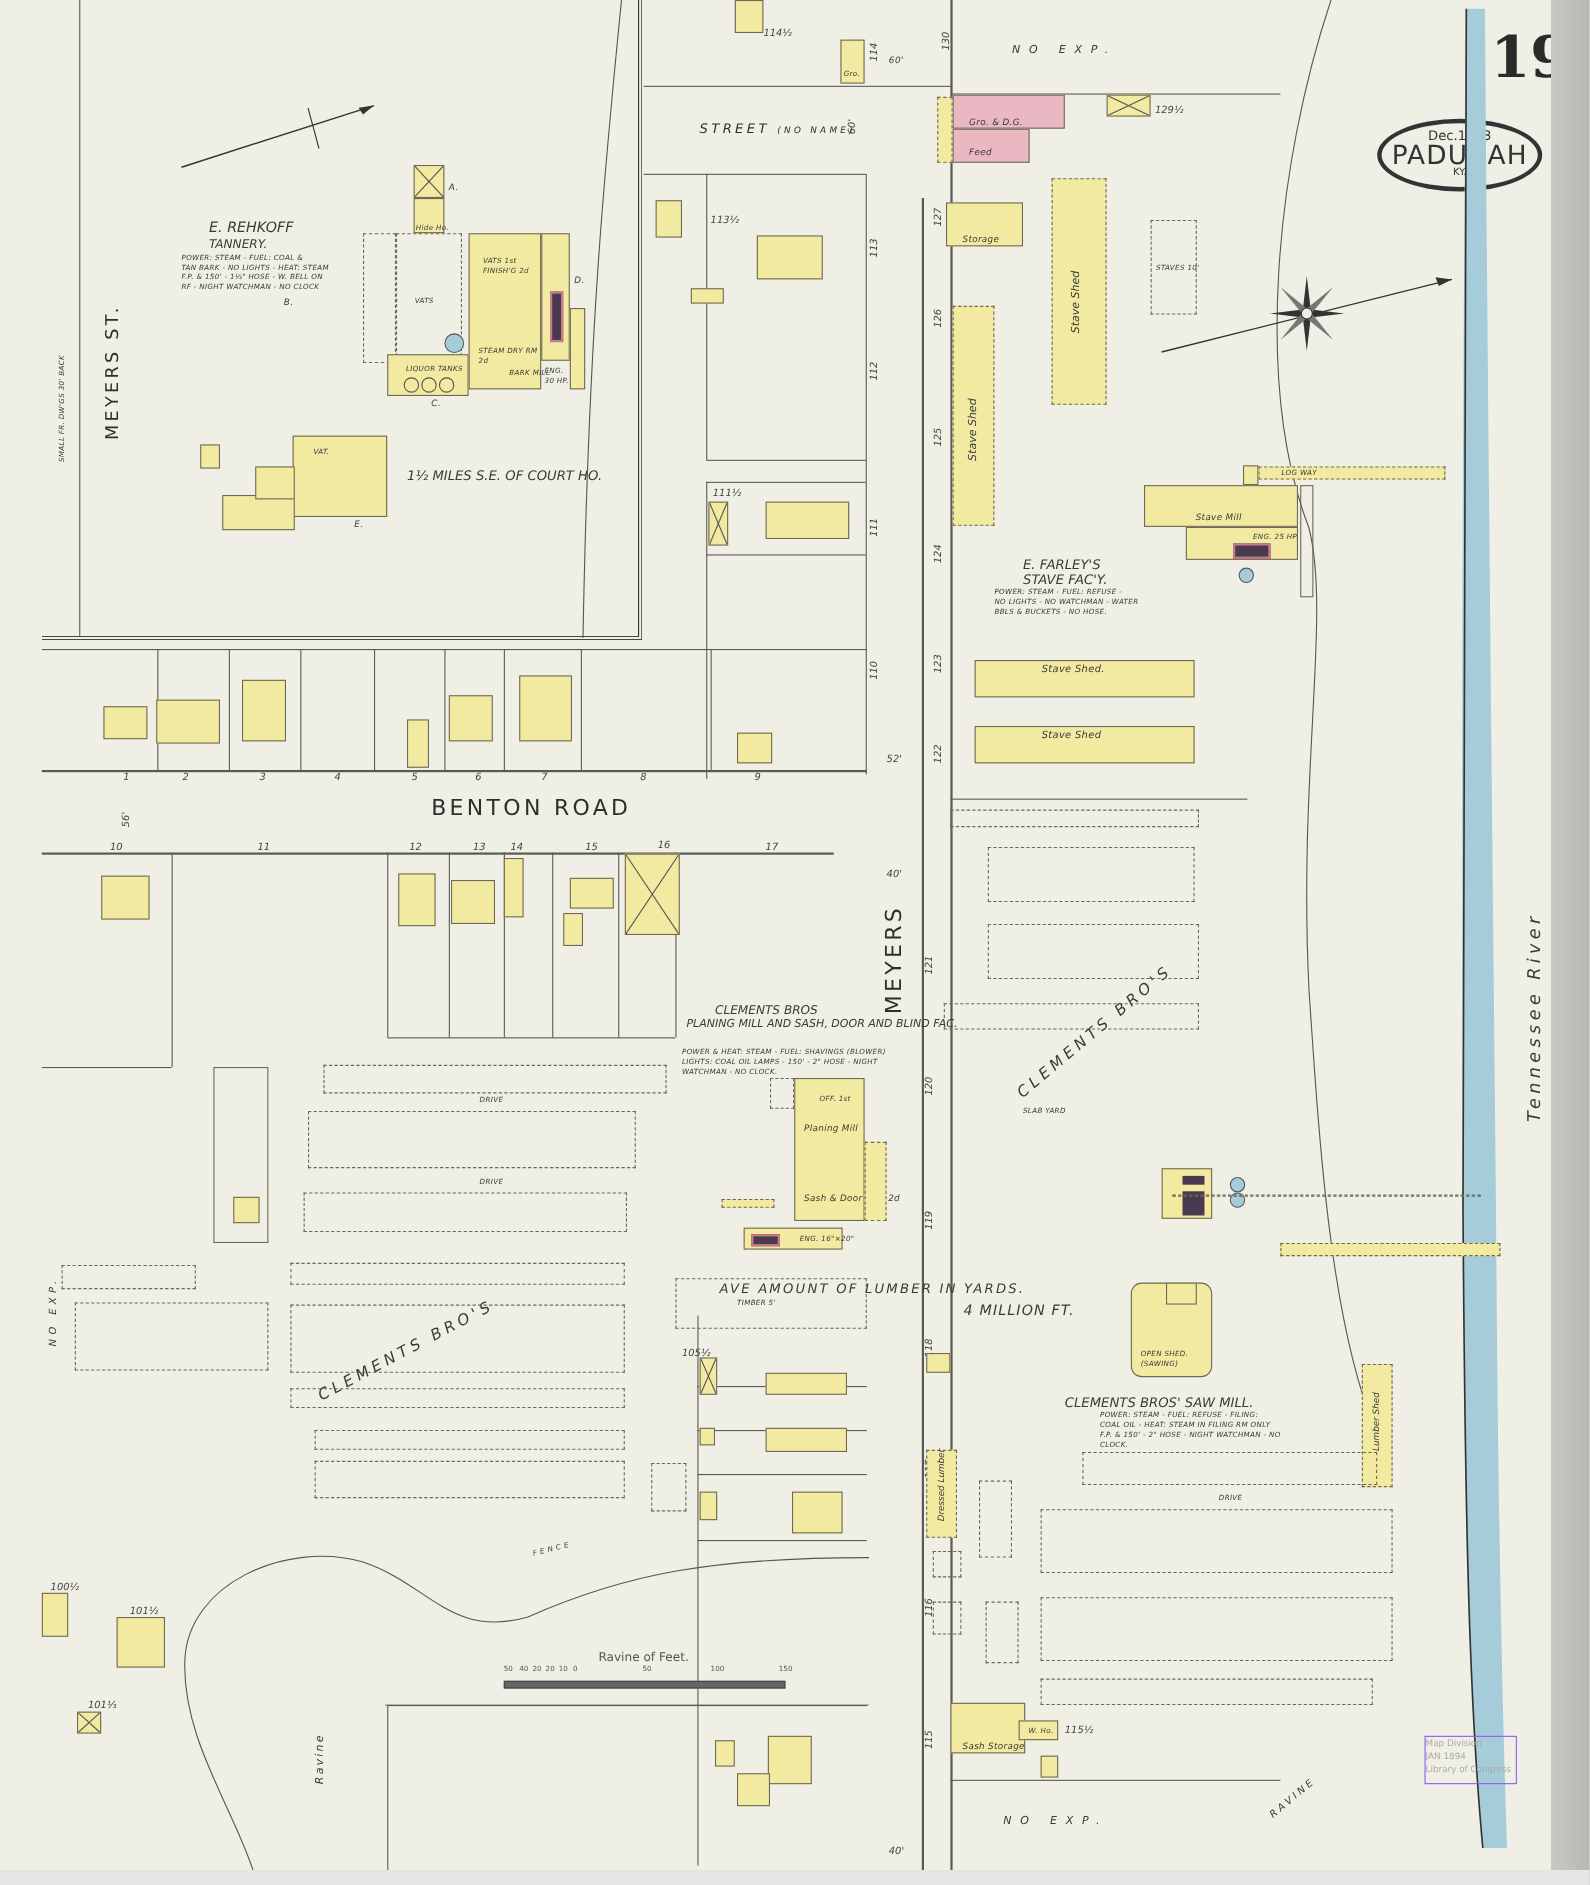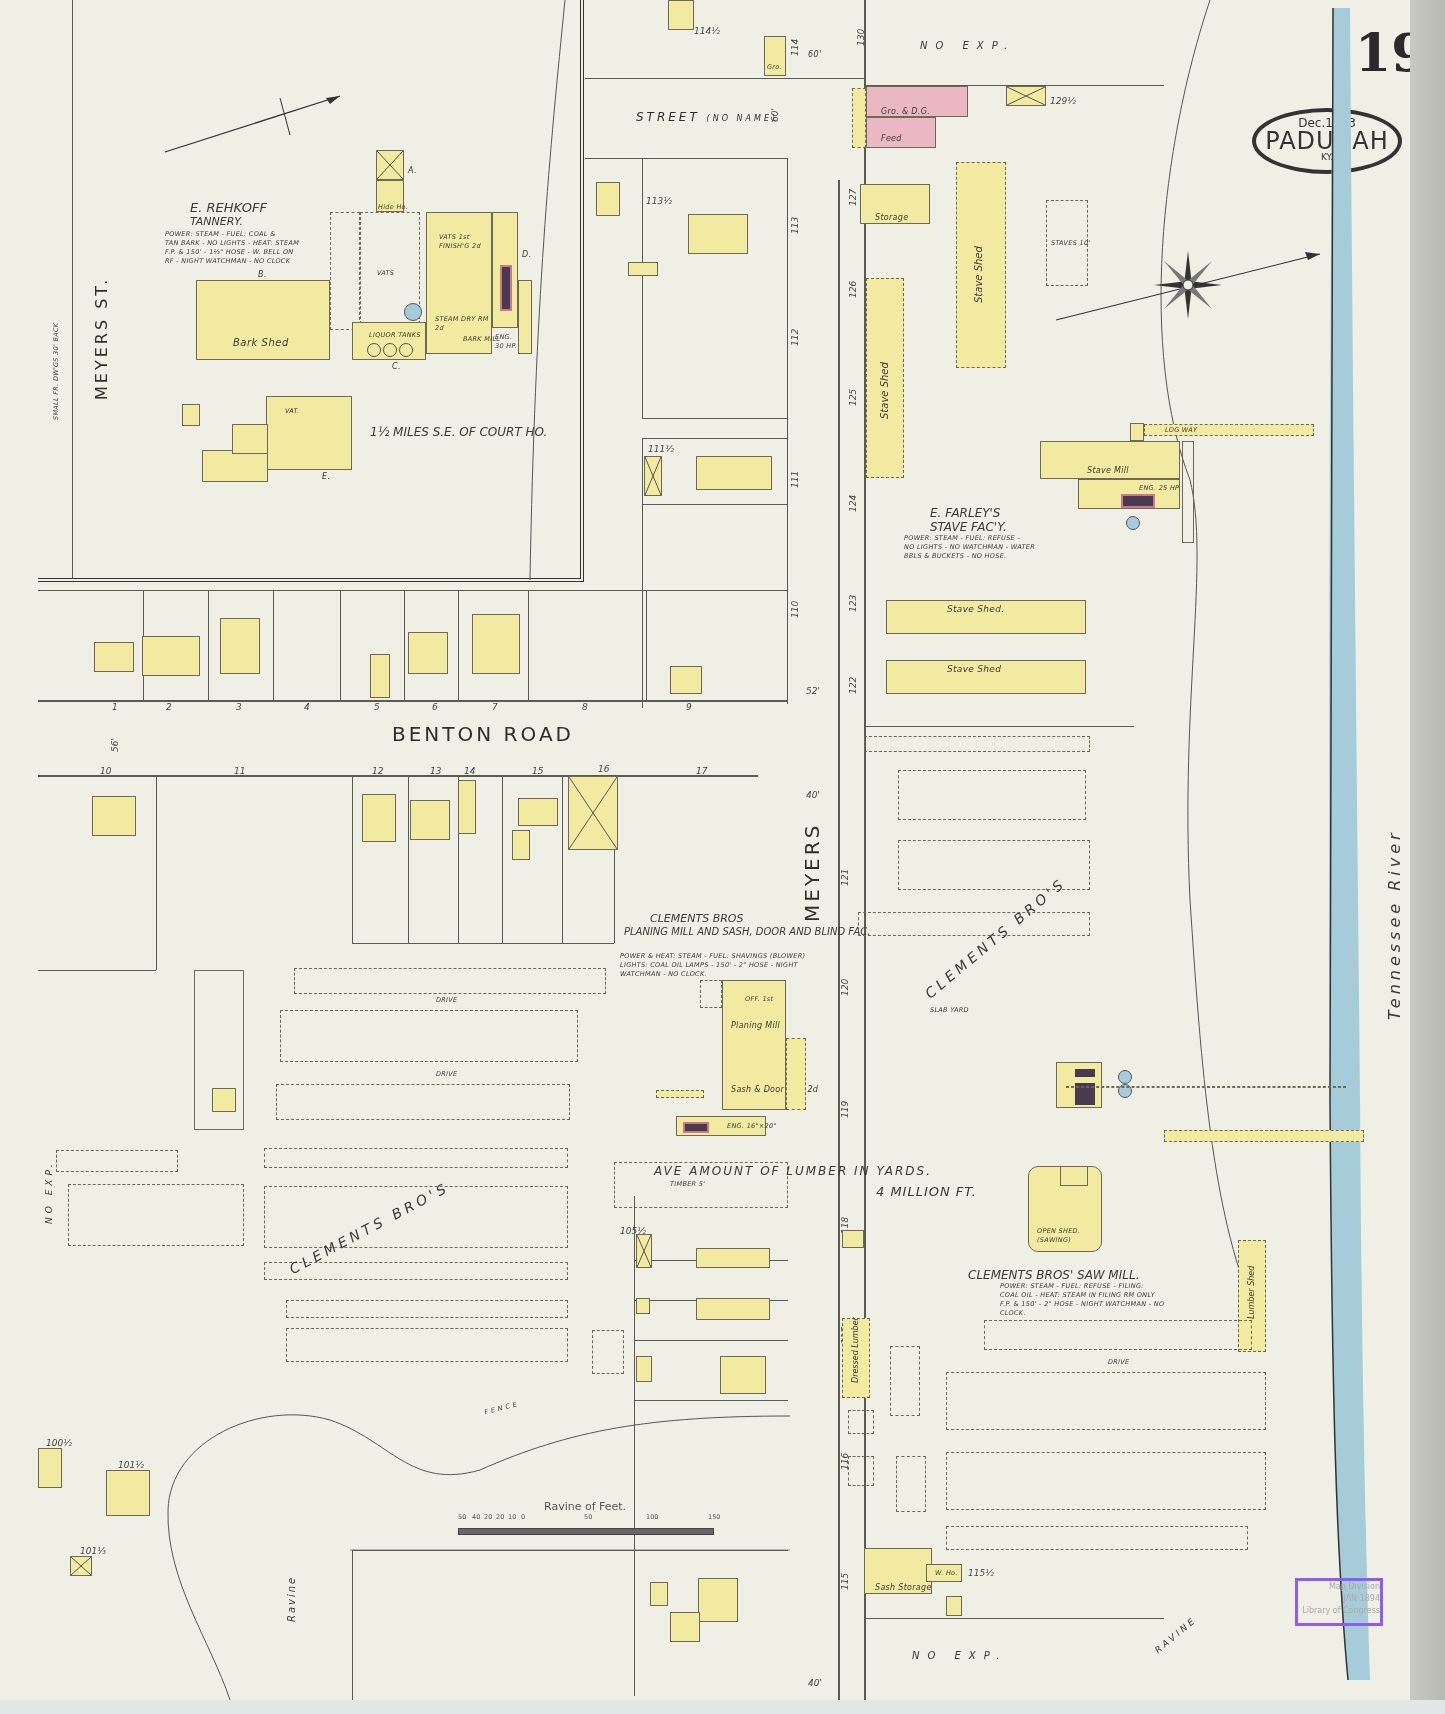--- a/index.html
+++ b/index.html
@@ -17,21 +17,21 @@
   .street{position:absolute;color:#2e2e2c;font-family:"DejaVu Sans",sans-serif;letter-spacing:3px;white-space:nowrap;}
   .small{font-size:8px;letter-spacing:0.5px;}
   .tiny{font-size:6.5px;line-height:9px;letter-spacing:0.3px;}
   .num{position:absolute;font-size:9px;color:#444;font-style:italic;}
   .vert{transform:rotate(-90deg);transform-origin:left top;}
   .sheetno{position:absolute;left:1355px;top:22px;font-family:"DejaVu Serif",serif;font-weight:bold;font-size:52px;color:#2a2a2a;}
   .cartouche{position:absolute;left:1252px;top:108px;width:150px;height:66px;border:4px solid #333;border-radius:50%;box-sizing:border-box;text-align:center;}
   .cartouche .d{font-size:12px;color:#333;margin-top:4px;}
   .cartouche .c{font-size:24px;color:#333;letter-spacing:1px;line-height:22px;}
   .cartouche .s{font-size:9px;color:#333;}
-  .stamp{position:absolute;left:1295px;top:1578px;width:82px;height:42px;border:3px solid #8b5cf6;color:#aaa;font-size:8px;text-align:right;line-height:12px;}
+  .stamp{position:absolute;left:1295px;top:1578px;width:82px;height:42px;border:1px solid #8b5cf6;color:#aaa;font-size:8px;text-align:left;line-height:12px;}
 </style>
 </head>
 <body>
 
 <div class="sheet">
 
   <div class="sheetno">19</div>
   <div class="cartouche">
     <div class="d">Dec.1893</div>
     <div class="c">PADUCAH</div>
@@ -62,23 +62,20 @@
   <div class="label" style="left:190px;top:200px;font-size:13px;">E. REHKOFF</div>
   <div class="label" style="left:190px;top:215px;font-size:11px;">TANNERY.</div>
   <div class="label tiny" style="left:165px;top:230px;">
     <div>POWER: STEAM - FUEL: COAL &amp;</div>
       <div>TAN BARK - NO LIGHTS - HEAT: STEAM</div>
       <div>F.P. &amp; 150' - 1½" HOSE - W. BELL ON</div>
       <div>RF - NIGHT WATCHMAN - NO CLOCK</div>
   </div>
   <div class="label" style="left:370px;top:425px;font-size:12px;">1½ MILES S.E. OF COURT HO.</div>
 
-  <div class="bld" style="left:196px;top:280px;width:134px;height:80px;">
-    <span class="label small" style="left:36px;top:56px;font-size:10px">Bark Shed</span>
-  </div>
   <div class="label small" style="left:258px;top:270px">B.</div>
   <div class="bld" style="left:376px;top:150px;width:28px;height:30px;">
     <svg width="100%" height="100%">
         <line x1="0" y1="0" x2="100%" y2="100%" stroke="#555"></line>
         <line x1="100%" y1="0" x2="0" y2="100%" stroke="#555"></line>
       </svg>
   </div>
   <div class="label small" style="left:408px;top:166px">A.</div>
   <div class="bld" style="left:376px;top:180px;width:28px;height:32px;">
     <span class="label tiny" style="left:1px;top:22px">Hide Ho.</span>

